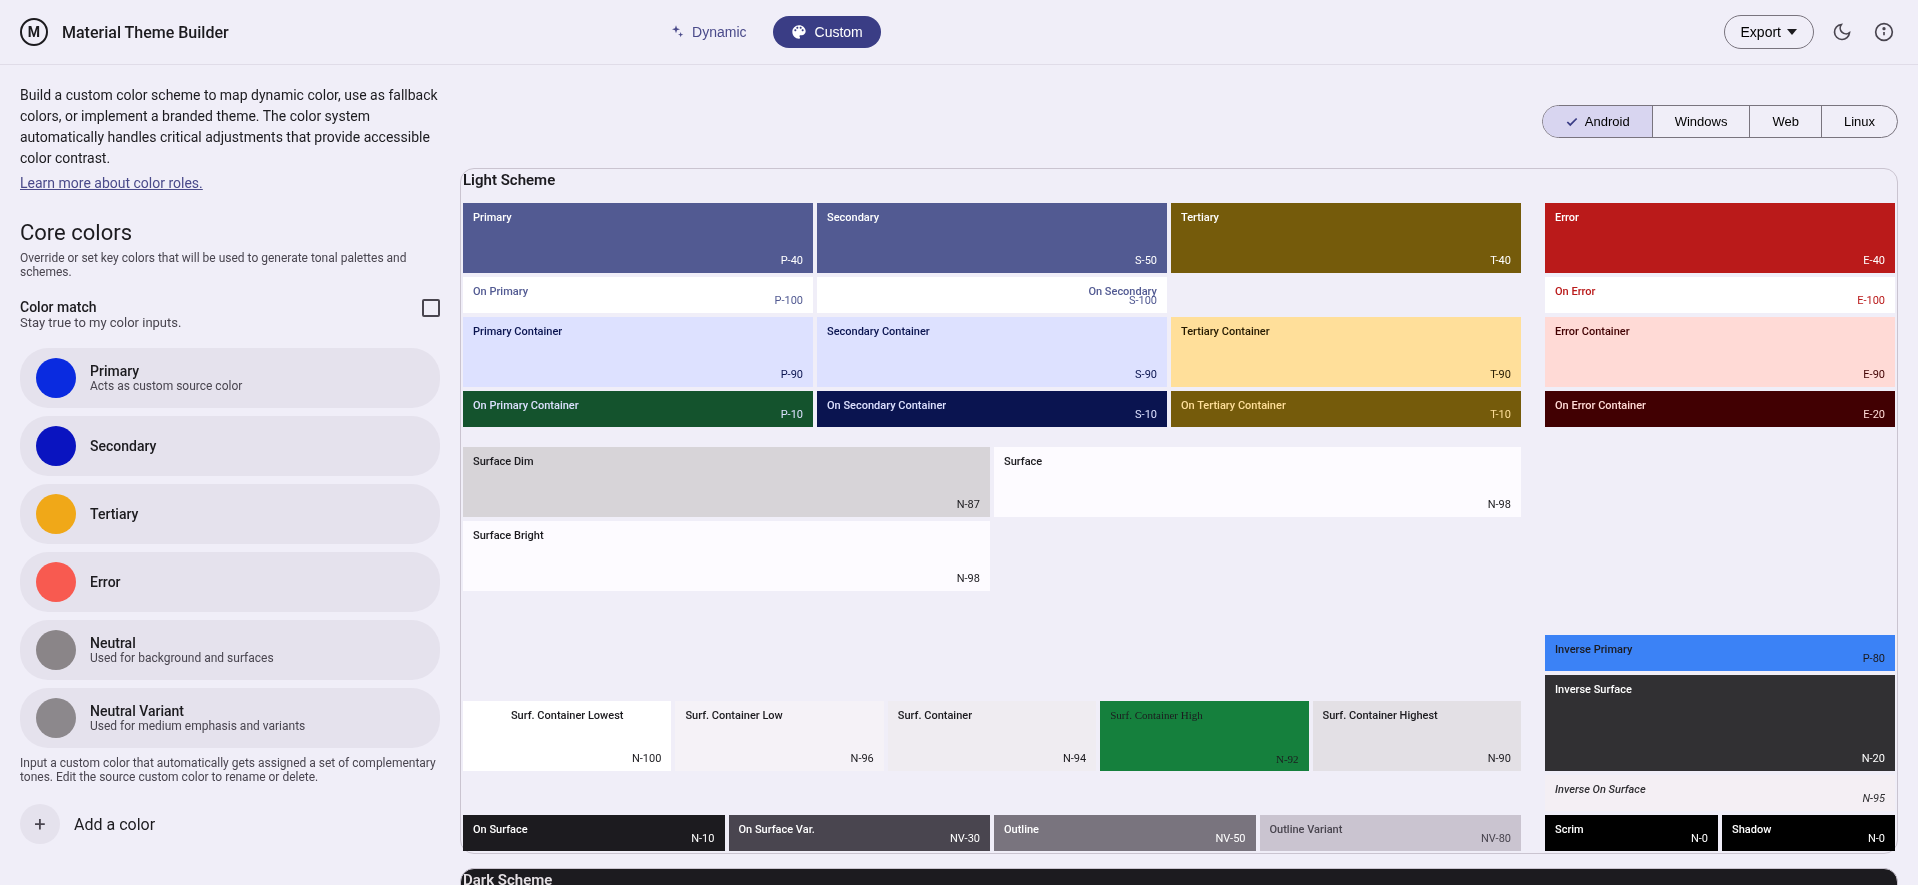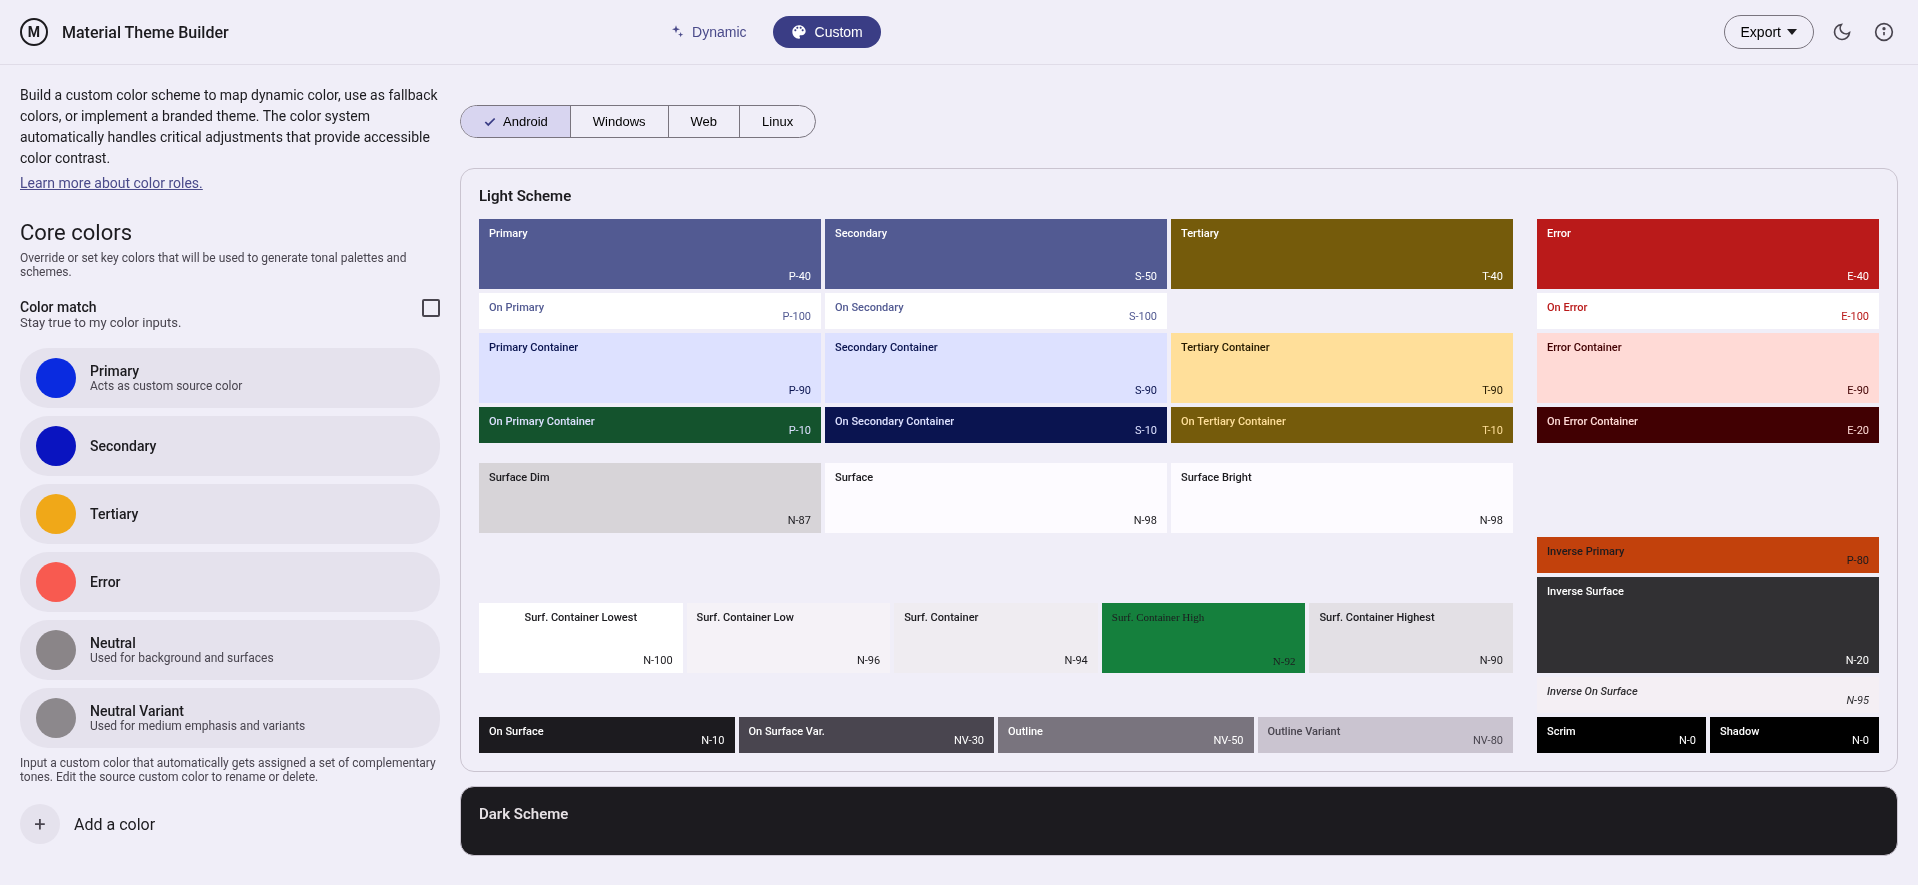--- a/index.html
+++ b/index.html
@@ -27,33 +27,33 @@
 .checkbox { width: 18px; height: 18px; border: 2px solid #49454f; border-radius: 2px; }
 .color-item { display: flex; align-items: center; gap: 14px; padding: 10px 16px; background: #e5e2ed; border-radius: 28px; margin-bottom: 8px; cursor: pointer; }
 .swatch { width: 40px; height: 40px; border-radius: 50%; flex-shrink: 0; }
 .color-item-text { display: flex; flex-direction: column; }
 .color-item-name { font-size: 14px; font-weight: 500; }
 .color-item-sub { font-size: 12px; color: #49454f; }
 .ext-header { display: flex; align-items: center; gap: 8px; margin-top: 24px; }
 .add-color-row { display: flex; align-items: center; gap: 14px; margin-top: 16px; }
 .add-circle { width: 40px; height: 40px; border-radius: 50%; background: #e5e2ed; display: flex; align-items: center; justify-content: center; font-size: 20px; color: #49454f; }
 .right-panel { flex: 1; padding-top: 10px; }
-.platform-tabs { display: flex; justify-content: flex-start; margin-bottom: 30px; margin-top: 30px; }
+.platform-tabs { display: flex; justify-content: flex-end; margin-bottom: 30px; margin-top: 30px; }
 .seg-group { display: inline-flex; border: 1px solid #79747e; border-radius: 20px; overflow: hidden; }
 .seg-btn { padding: 8px 22px; border: none; background: transparent; font-size: 13px; cursor: pointer; border-right: 1px solid #79747e; display: flex; align-items: center; gap: 6px; }
 .seg-btn:last-child { border-right: none; }
 .seg-btn.active { background: #d8d5f0; }
-.scheme-card { border: 1px solid #cac4d0; border-radius: 14px; padding: 18px; margin-bottom: 14px; }
+.scheme-card { border: 1px solid #cac4d0; border-radius: 14px; padding: 2px; margin-bottom: 14px; }
 .scheme-title { font-size: 15px; font-weight: 600; margin-bottom: 14px; }
 .scheme-grid { display: grid; grid-template-columns: repeat(3, 1fr) 16px 1fr; gap: 4px; }
 .role-box { position: relative; padding: 8px 10px; font-size: 11px; min-height: 36px; display: flex; flex-direction: column; justify-content: space-between; }
 .role-box.tall { min-height: 70px; }
 .role-name { font-weight: 500; }
 .role-token { position: absolute; bottom: 6px; right: 10px; font-size: 11px; }
-.row-span { grid-column: 1 / 4; display: grid; grid-template-columns: repeat(3, 1fr); gap: 4px; }
+.row-span { grid-column: 1 / 4; display: grid; grid-template-columns: repeat(2, 1fr); gap: 4px; }
 .row-span-5 { grid-column: 1 / 4; display: grid; grid-template-columns: repeat(5, 1fr); gap: 4px; }
 .row-span-4 { grid-column: 1 / 4; display: grid; grid-template-columns: 1fr 1fr 1fr 1fr; gap: 4px; }
 .side-row2 { display: grid; grid-template-columns: 1fr 1fr; gap: 4px; }
 .dark-scheme { background: #1c1b1f; color: #e6e1e5; }
 .spacer-row { grid-column: 1 / -1; height: 12px; }
 svg { display: block; }
 </style>
 </head>
 <body>
 
@@ -209,21 +209,21 @@
             <div class="role-token">T-40</div>
           </div>
           <div class="role-box tall" style="background: rgb(186, 26, 26); color: rgb(255, 255, 255); grid-column: 5;">
             <div class="role-name">Error</div>
             <div class="role-token">E-40</div>
           </div>
           <div class="role-box" style="background: rgb(255, 255, 255); color: rgb(82, 90, 146); grid-column: 1;">
             <div class="role-name">On Primary</div>
             <div class="role-token">P-100</div>
           </div>
-          <div class="role-box" style="background: rgb(255, 255, 255); color: rgb(82, 90, 146); grid-column: 2;">
+          <div class="role-box" style="background: rgb(255, 255, 255); color: rgb(82, 90, 146); grid-column: 2; align-items: flex-end;">
             <div class="role-name">On Secondary</div>
             <div class="role-token">S-100</div>
           </div>
           <div class="role-box" style="background: rgb(255, 255, 255); color: rgb(186, 26, 26); grid-column: 5;">
             <div class="role-name">On Error</div>
             <div class="role-token">E-100</div>
           </div>
           <div class="role-box tall" style="background: rgb(221, 225, 255); color: rgb(10, 20, 80); grid-column: 1;">
             <div class="role-name">Primary Container</div>
             <div class="role-token">P-90</div>
@@ -312,21 +312,21 @@
             </div>
             <div class="role-box" style="background: rgb(121, 116, 126); color: rgb(255, 255, 255);">
               <div class="role-name">Outline</div>
               <div class="role-token">NV-50</div>
             </div>
             <div class="role-box" style="background: rgb(202, 196, 208); color: rgb(73, 69, 79);">
               <div class="role-name">Outline Variant</div>
               <div class="role-token">NV-80</div>
             </div>
           </div>
-          <div class="role-box" style="background: #c2410c; color: rgb(28, 27, 31); grid-area: 7 / 5;">
+          <div class="role-box" style="background: #3b82f6; color: rgb(28, 27, 31); grid-area: 7 / 5; margin-top: 40px;">
             <div class="role-name">Inverse Primary</div>
             <div class="role-token">P-80</div>
           </div>
           <div class="side-row2" style="grid-column: 5;">
             <div class="role-box" style="background: rgb(0, 0, 0); color: rgb(255, 255, 255);">
               <div class="role-name">Scrim</div>
               <div class="role-token">N-0</div>
             </div>
             <div class="role-box" style="background: rgb(0, 0, 0); color: rgb(255, 255, 255);">
               <div class="role-name">Shadow</div>

